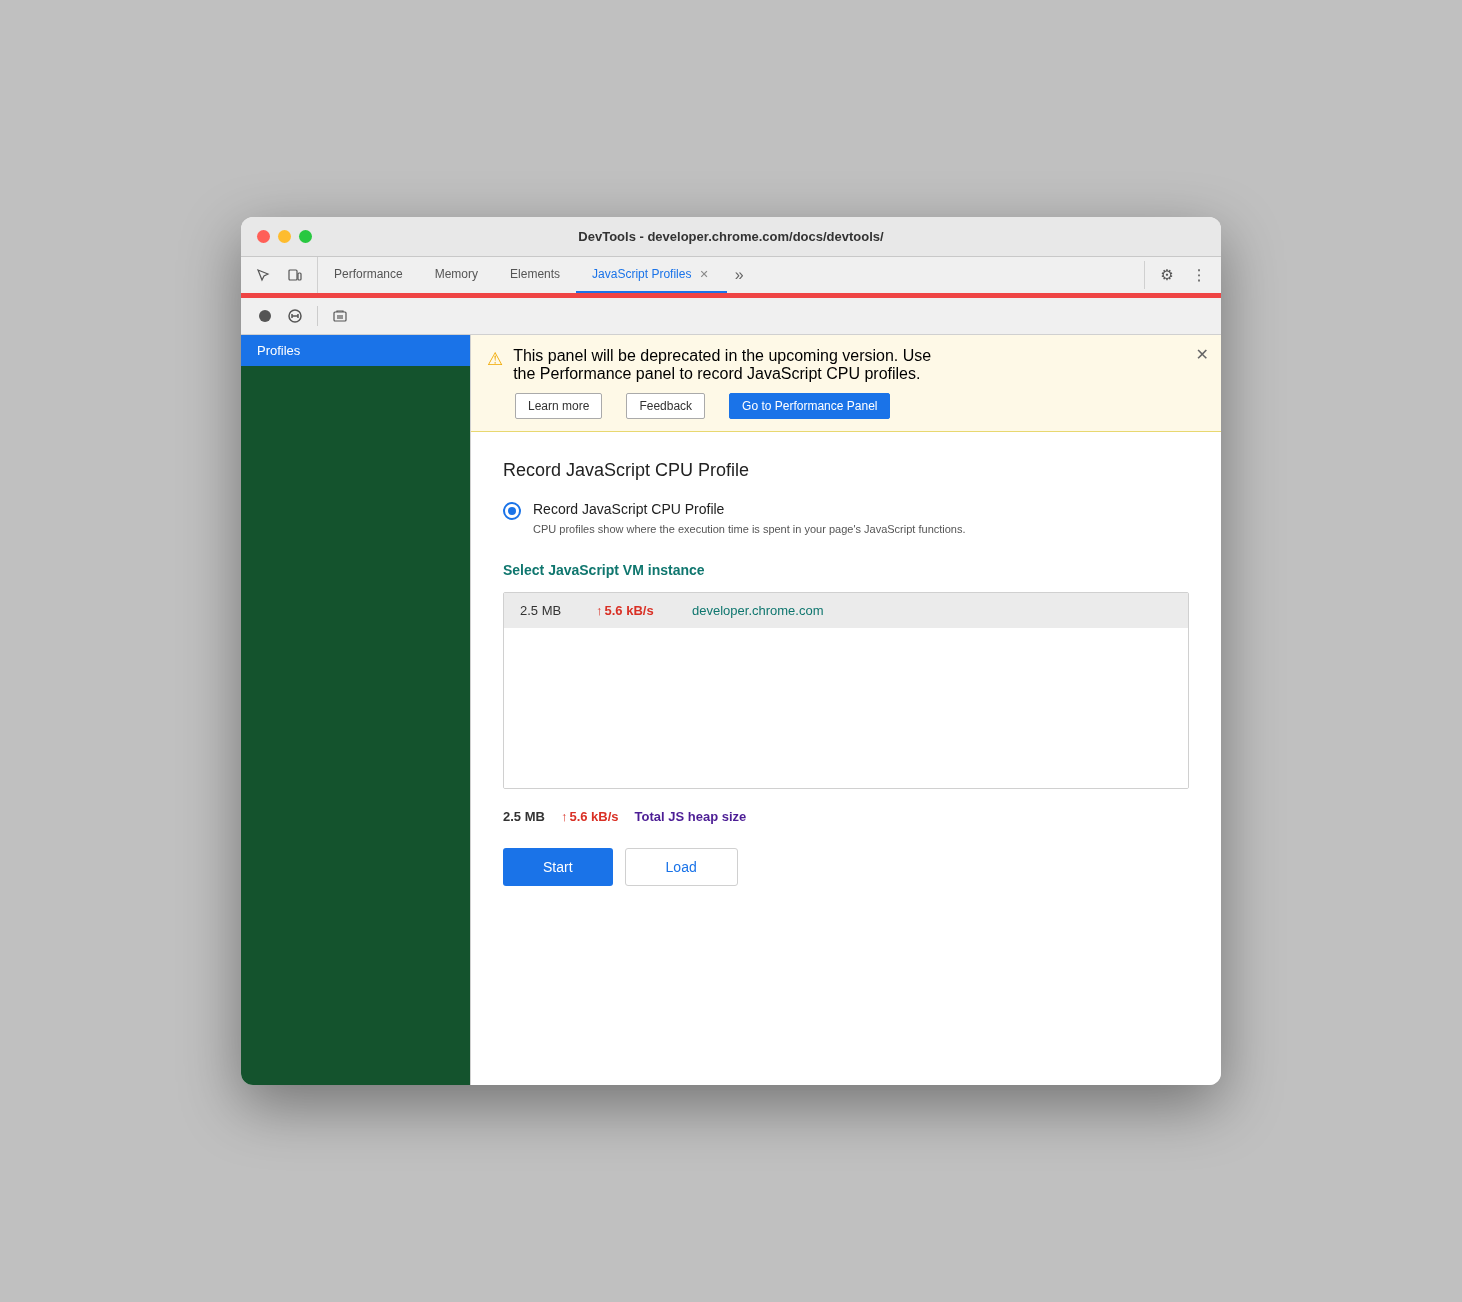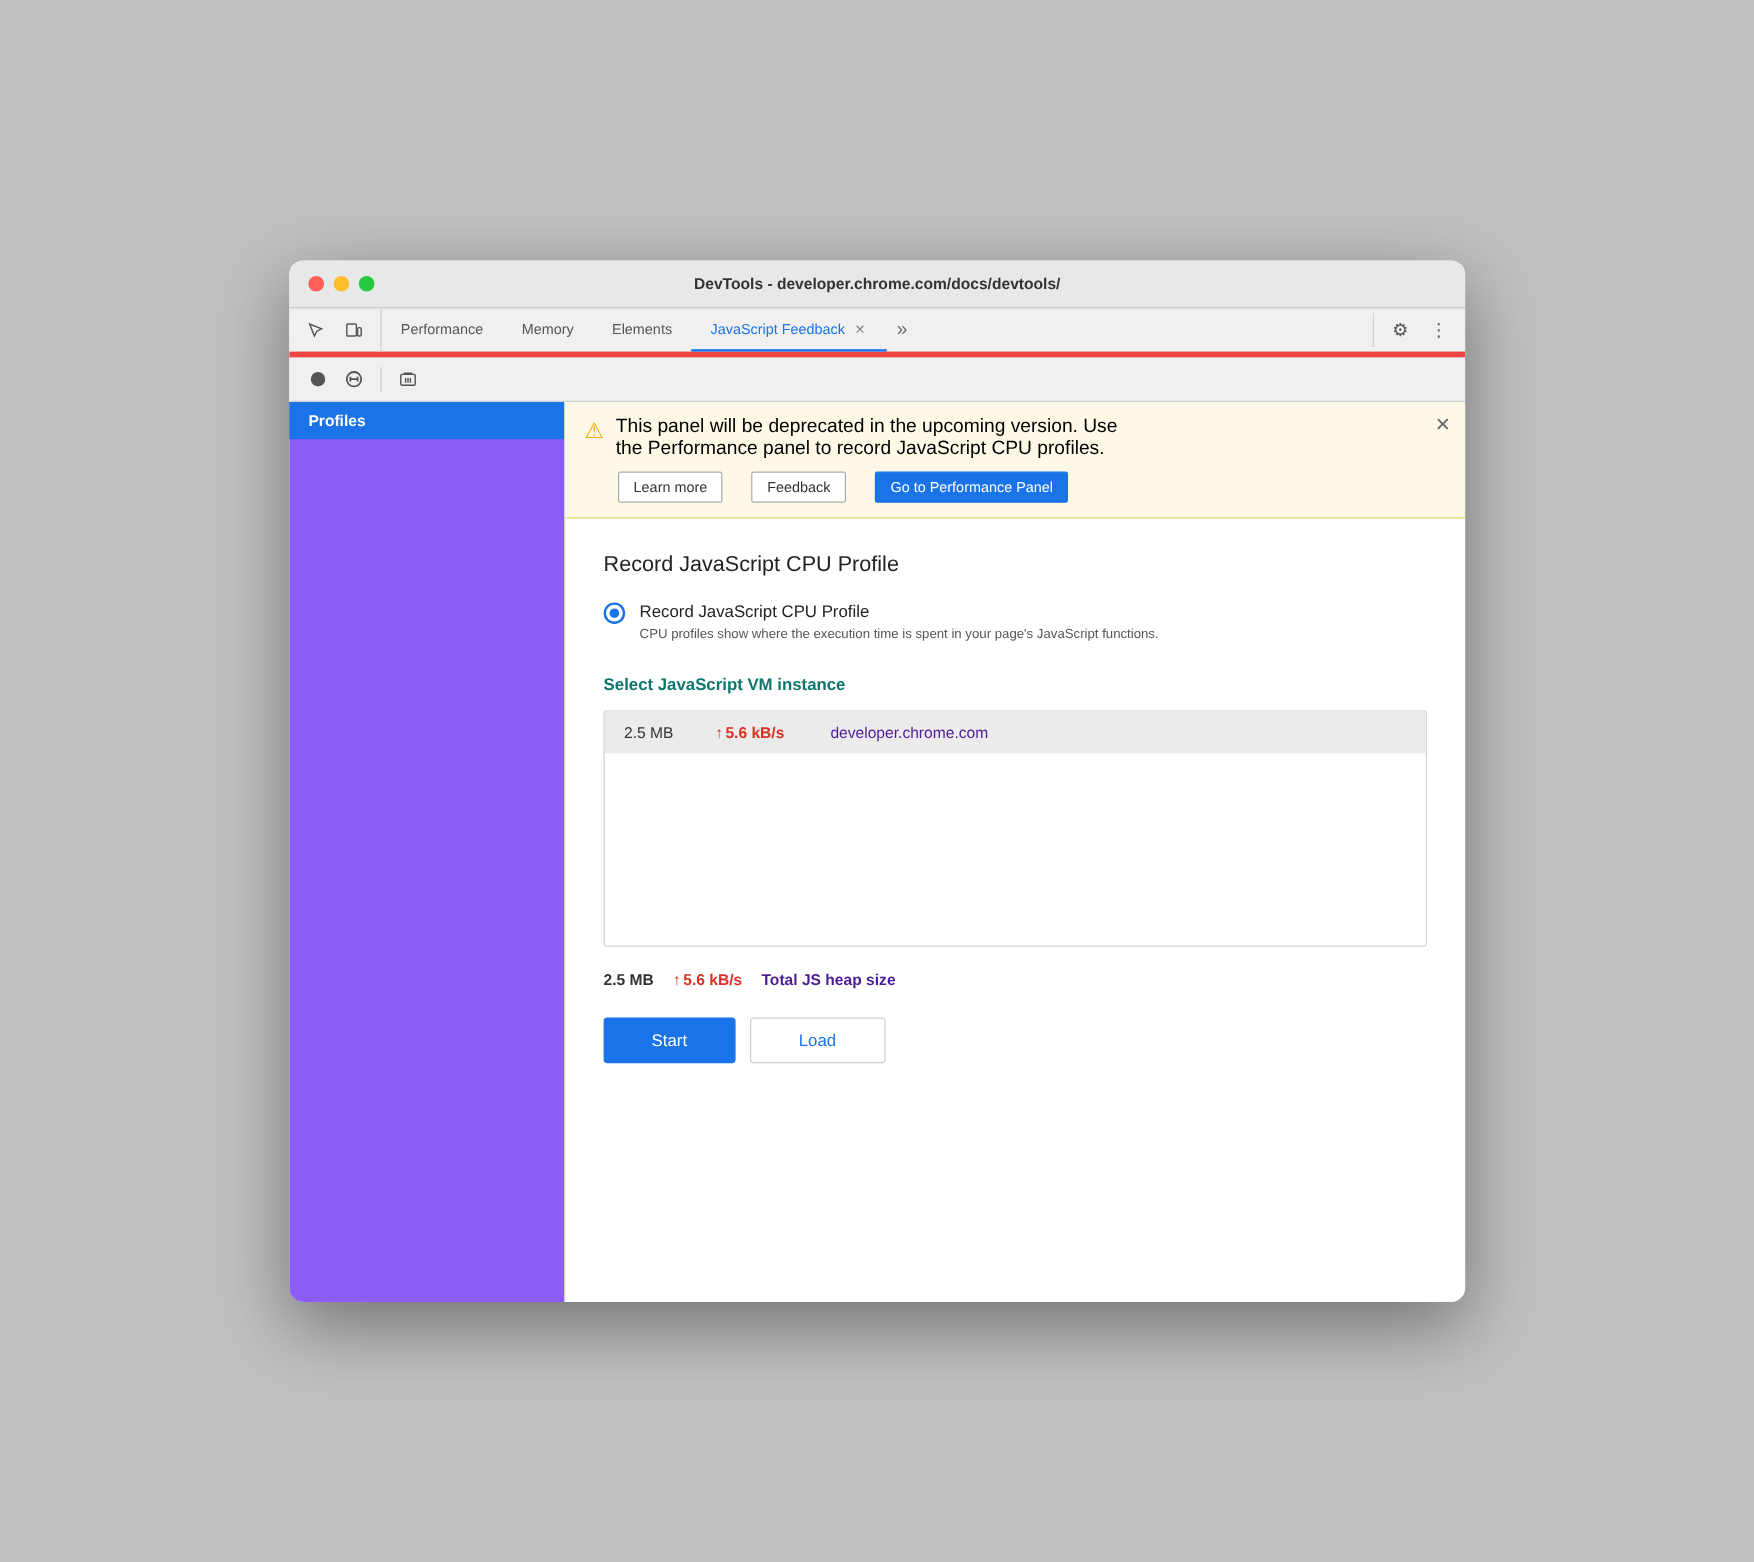--- a/index.html
+++ b/index.html
@@ -163,24 +163,23 @@
     }
     
     .main-content {
       display: flex;
       height: calc(100% - 108px);
       min-height: 750px;
     }
     
     .sidebar {
       width: 230px;
-      background: #8b5cf6;
+      background: #14532d;
       border-right: 1px solid #d0d0d0;
       flex-shrink: 0;
-      font-weight: bold;
     }
     .sidebar-item {
       padding: 8px 16px;
       font-size: 13px;
       cursor: pointer;
       color: #333;
     }
     .sidebar-item.active {
       background: #1a73e8;
       color: white;
@@ -319,21 +318,21 @@
     }
     .vm-speed {
       color: #d93025;
       font-weight: 600;
       display: flex;
       align-items: center;
       gap: 2px;
       min-width: 80px;
     }
     .vm-url {
-      color: #4c1d95;
+      color: #0f766e;
     }
     .vm-empty-area {
       height: 160px;
       background: white;
     }
     .stats-row {
       display: flex;
       align-items: center;
       gap: 16px;
       font-size: 13px;
@@ -413,21 +412,21 @@
       <div class="tab">
         <span>Performance</span>
       </div>
       <div class="tab">
         <span>Memory</span>
       </div>
       <div class="tab">
         <span>Elements</span>
       </div>
       <div class="tab active">
-        <span>JavaScript Feedback</span>
+        <span>JavaScript Profiles</span>
         <span class="tab-close">✕</span>
       </div>
       <div class="tab-more">»</div>
     </div>
 
     <div class="toolbar-right">
       <button class="toolbar-right-btn">⚙</button>
       <button class="toolbar-right-btn">⋮</button>
     </div>
   </div>

